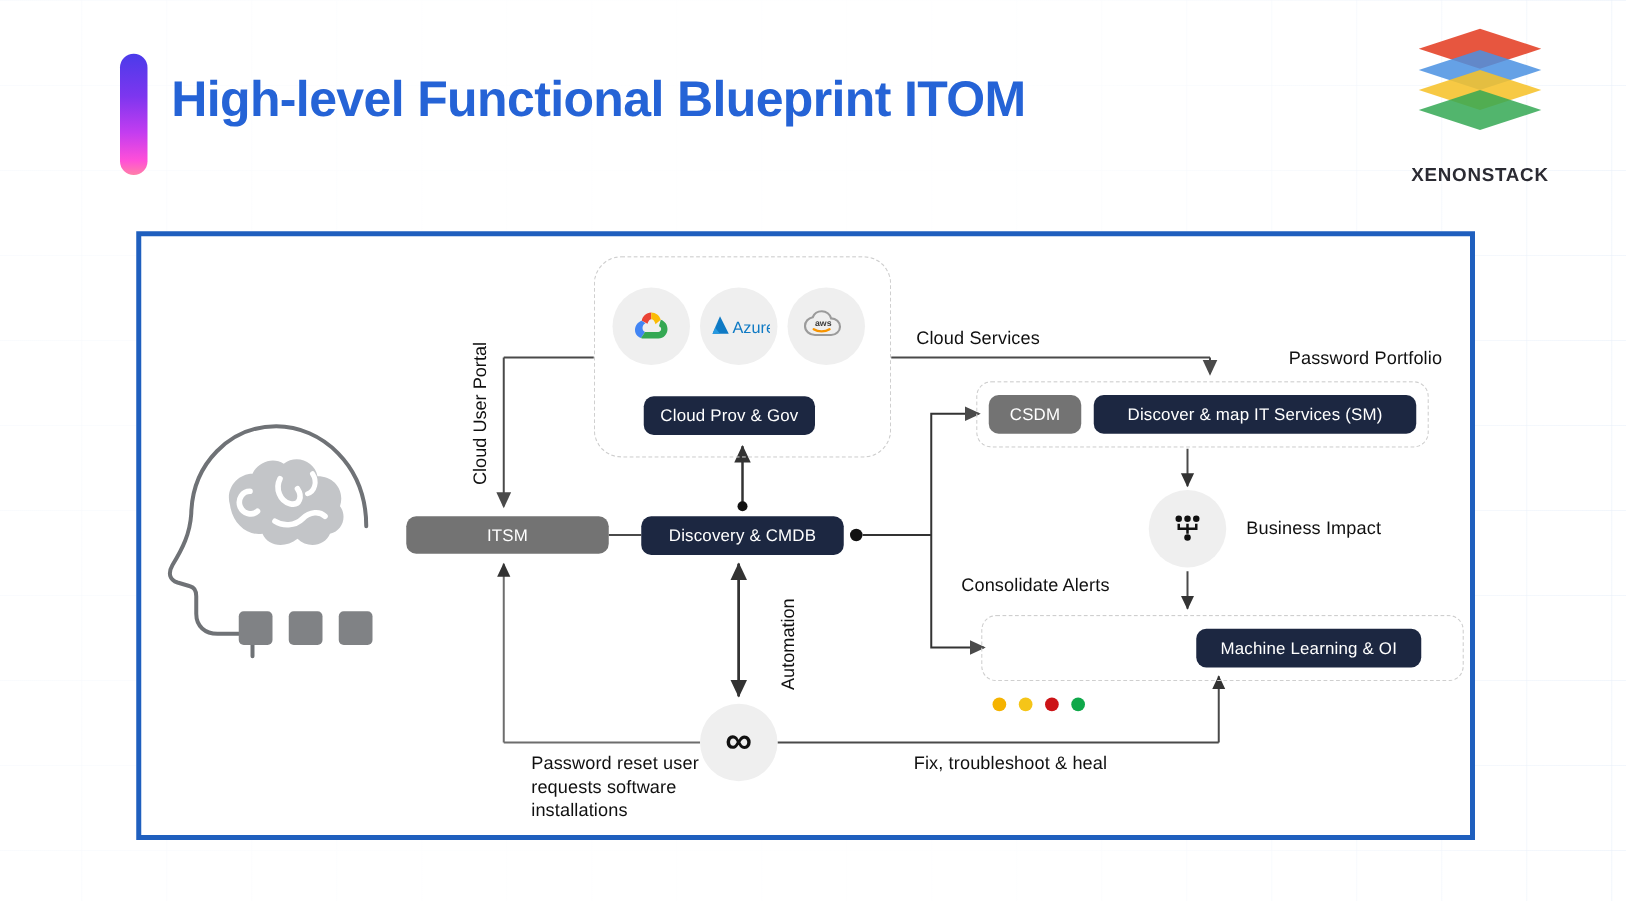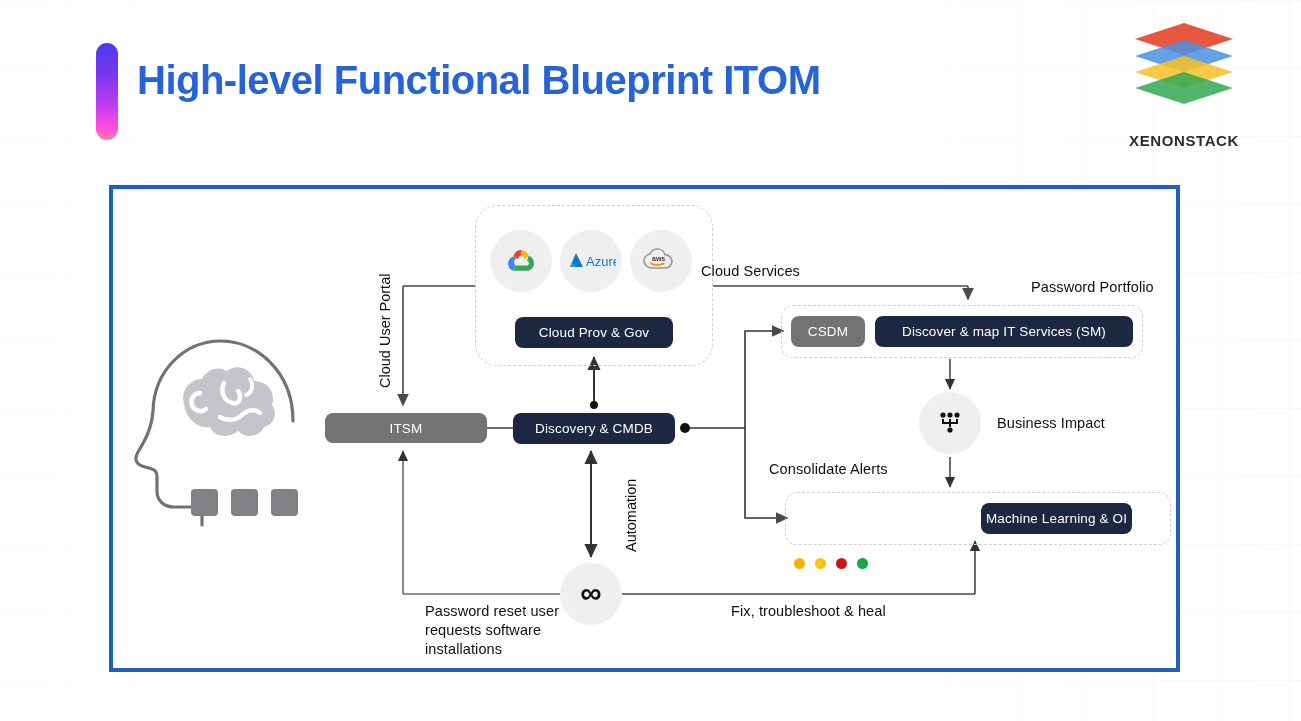--- a/index.html
+++ b/index.html
@@ -88,27 +88,27 @@
   .node {
     position: absolute;
     display: flex; align-items: center; justify-content: center;
     border-radius: 8px;
     color: #ffffff; font-size: 13.5px; white-space: nowrap;
     letter-spacing: 0.15px;
   }
   .node.dark { background: #1c2741; }
   .node.gray { background: #737373; }
 
-  #node-cloudprov { left: 402px; top: 128px; width: 158px; height: 31px; }
+  #node-cloudprov { left: 402px; top: 128px; width: 137px; height: 31px; }
   #node-itsm      { left: 212px; top: 224px; width: 162px; height: 30px; }
   #node-discovery { left: 400px; top: 224px; width: 162px; height: 31px; }
   #node-csdm      { left: 678px; top: 127px; width: 74px;  height: 31px; }
   #node-discmap   { left: 762px; top: 127px; width: 258px; height: 31px; }
   #node-eventmgmt { left: 682px; top: 314px; width: 178px; height: 31px; }
-  #node-mlai      { left: 868px; top: 314px; width: 151px; height: 31px; }
+  #node-mlai      { left: 844px; top: 314px; width: 180px; height: 31px; }
 
   
   .dashgroup {
     position: absolute; border: 1.6px dashed #cfcfcf; border-radius: 12px;
   }
   #dash-portfolio { left: 668px; top: 116px; width: 362px; height: 53px; }
   #dash-alerts    { left: 672px; top: 303px; width: 386px; height: 53px; }
 
   
   .circ-node {
@@ -121,21 +121,21 @@
     font-size: 30px; color: #111111; font-weight: bold;
     line-height: 1; transform: translateY(-1px);
   }
 
   
   .lbl {
     position: absolute; color: #101010; font-size: 14.5px;
     white-space: nowrap; letter-spacing: 0.1px;
   }
   .lbl.multi { white-space: normal; line-height: 19px; }
-  #lbl-cloudservices   { left: 588px; top: 74px; text-align: center; }
+  #lbl-cloudservices   { left: 620px; top: 74px; text-align: center; }
   #lbl-serviceportfolio{ left: 918px; top: 90px; }
   #lbl-businessimpact  { left: 884px; top: 226px; }
   #lbl-consolidate     { left: 656px; top: 272px; }
   #lbl-fixheal         { left: 618px; top: 414px; }
   #lbl-passwordreset   { left: 312px; top: 413px; width: 170px; }
 
   .vlbl {
     position: absolute; color: #101010; font-size: 14.5px; white-space: nowrap;
     transform-origin: left top; transform: rotate(-90deg);
   }

